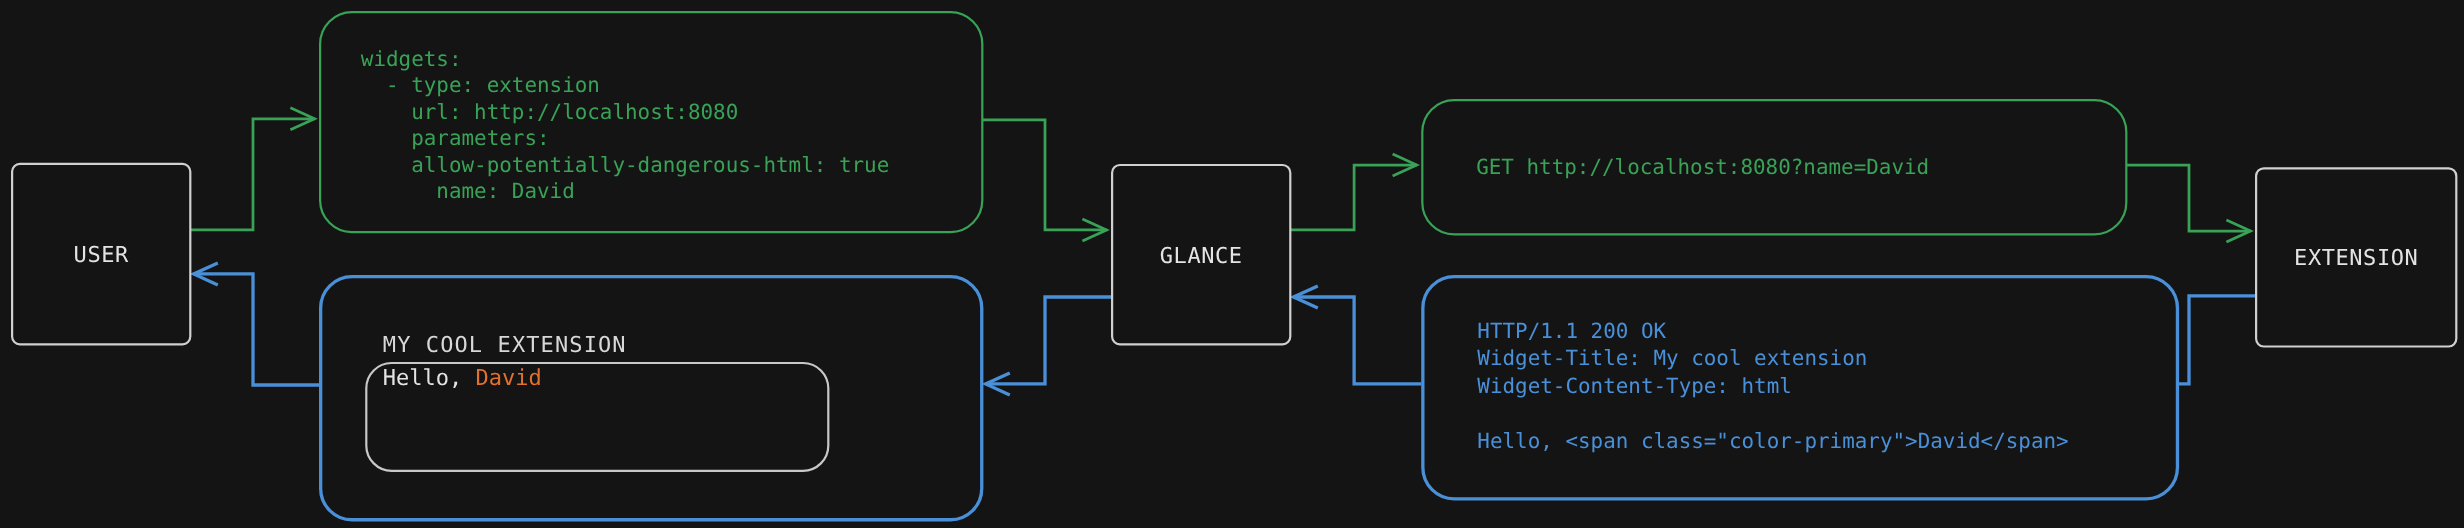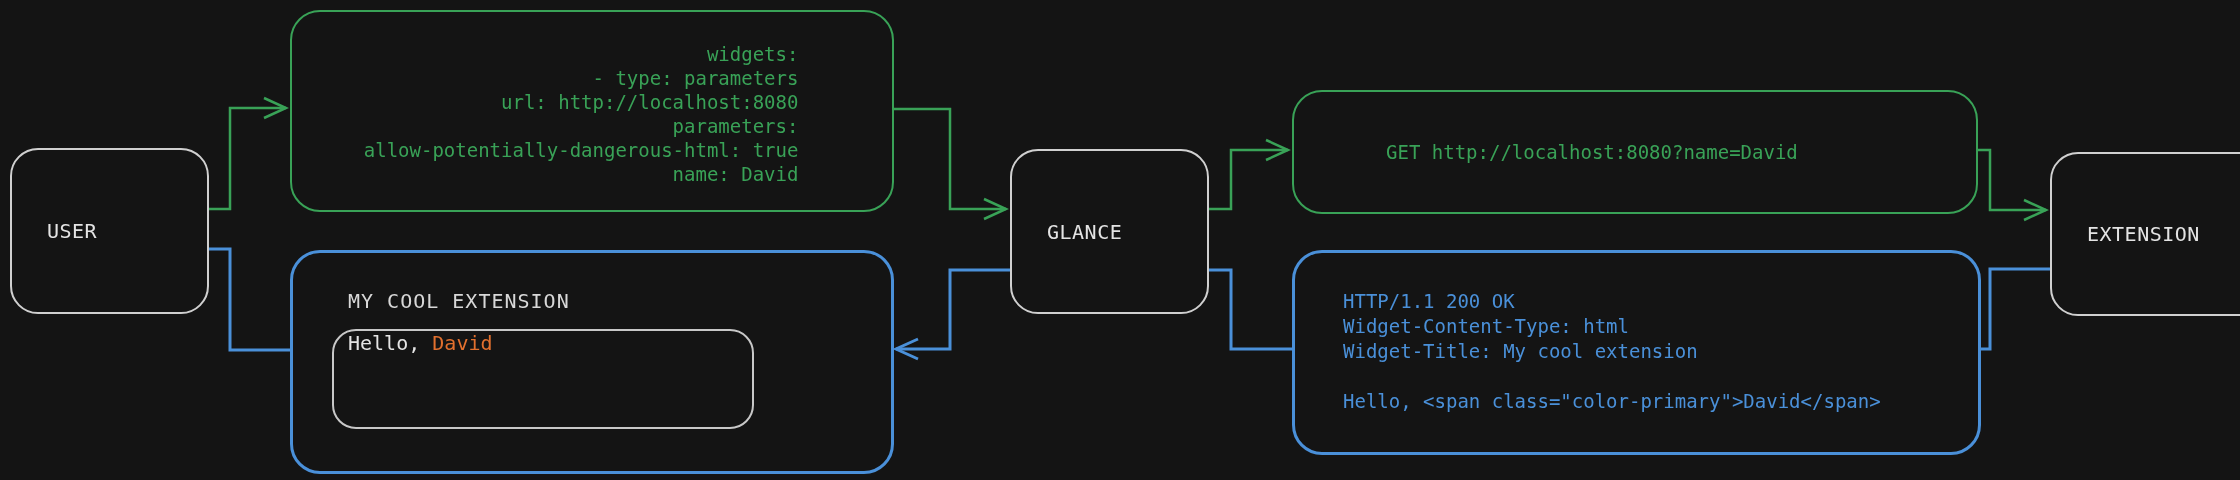--- a/index.html
+++ b/index.html
@@ -17,47 +17,47 @@
     position:relative;width:2240px;height:480px;background:var(--bg);
     font-family:"DejaVu Sans Mono","Liberation Mono",monospace;
     overflow:hidden;
   }
   #wires{position:absolute;left:0;top:0;width:2240px;height:480px;}
   .wire{fill:none;}
   .wire.green{stroke:var(--green);stroke-width:2.5;}
   .wire.blue{stroke:var(--blue);stroke-width:3;}
 
   .node{
-    position:absolute;border:2px solid var(--node-border);border-radius:28px;
-    display:flex;align-items:center;justify-content:flex-start;
-    color:var(--node-text);font-size:20px;letter-spacing:0.5px;background:var(--bg);padding-left:35px;
+    position:absolute;border:2px solid var(--node-border);border-radius:8px;
+    display:flex;align-items:center;justify-content:center;
+    color:var(--node-text);font-size:20px;letter-spacing:0.5px;background:var(--bg);
   }
   #node-user{left:10px;top:148px;width:160px;height:162px;}
   #node-glance{left:1010px;top:149px;width:160px;height:161px;}
   #node-extension{left:2050px;top:152px;width:180px;height:160px;}
 
   .box{position:absolute;border-radius:30px;background:var(--bg);}
   .box.green-box{border:2px solid var(--green);}
   .box.blue-box{border:3px solid var(--blue);}
 
   #config-box{left:290px;top:10px;width:600px;height:198px;}
-  #config-box .code-block{position:absolute;left:26px;top:30px;text-align:right;}
+  #config-box .code-block{position:absolute;left:36px;top:30px;}
   .code-line{white-space:pre;font-size:19px;line-height:24px;min-height:24px;}
   #config-box .code-line{color:var(--green);}
 
-  #request-box{left:1292px;top:90px;width:638px;height:120px;display:flex;align-items:center;padding-left:44px;}
+  #request-box{left:1292px;top:90px;width:638px;height:120px;display:flex;align-items:center;}
   #request-box .code-line{color:var(--green);padding-left:48px;}
 
   #response-box{left:1292px;top:250px;width:638px;height:199px;padding-left:45px;}
   #response-box .code-block{position:absolute;left:48px;top:36px;}
   #response-box .code-line{color:var(--blue);line-height:25px;min-height:25px;}
 
   #widget-box{left:290px;top:250px;width:598px;height:218px;}
   #widget-title{
-    position:absolute;left:55px;top:36px;color:var(--title-text);
+    position:absolute;left:55px;top:48px;color:var(--title-text);
     font-size:20px;line-height:25px;white-space:pre;letter-spacing:1px;
   }
   #widget-inner-box{
     position:absolute;left:39px;top:76px;width:418px;height:96px;
     border:2px solid var(--inner-border);border-radius:24px;
     display:flex;
   }
   #widget-greeting{padding-left:14px;font-size:20px;white-space:pre;color:var(--node-text);}
   #widget-greeting .name{color:var(--orange);}
 </style>
@@ -91,37 +91,37 @@
   <div class="node" id="node-glance">
     <span>GLANCE</span>
   </div>
   <div class="node" id="node-extension">
     <span>EXTENSION</span>
   </div>
 
   <div class="box green-box" id="config-box">
     <div class="code-block">
       <div class="code-line">widgets:</div>
-      <div class="code-line">  - type: parameters</div>
+      <div class="code-line">  - type: extension</div>
       <div class="code-line">    url: http://localhost:8080</div>
       <div class="code-line">    parameters:</div>
       <div class="code-line">    allow-potentially-dangerous-html: true</div>
       <div class="code-line">      name: David</div>
     </div>
   </div>
 
   <div class="box green-box" id="request-box">
     <div class="code-line">GET http://localhost:8080?name=David</div>
   </div>
 
   <div class="box blue-box" id="response-box">
     <div class="code-block">
       <div class="code-line">HTTP/1.1 200 OK</div>
+      <div class="code-line">Widget-Title: My cool extension</div>
       <div class="code-line">Widget-Content-Type: html</div>
-      <div class="code-line">Widget-Title: My cool extension</div>
       <div class="code-line"></div>
       <div class="code-line">Hello, &lt;span class="color-primary"&gt;David&lt;/span&gt;</div>
     </div>
   </div>
 
   <div class="box blue-box" id="widget-box">
     <div id="widget-title">MY COOL EXTENSION</div>
     <div id="widget-inner-box">
       <div id="widget-greeting"><span>Hello, </span><span class="name">David</span></div>
     </div>

